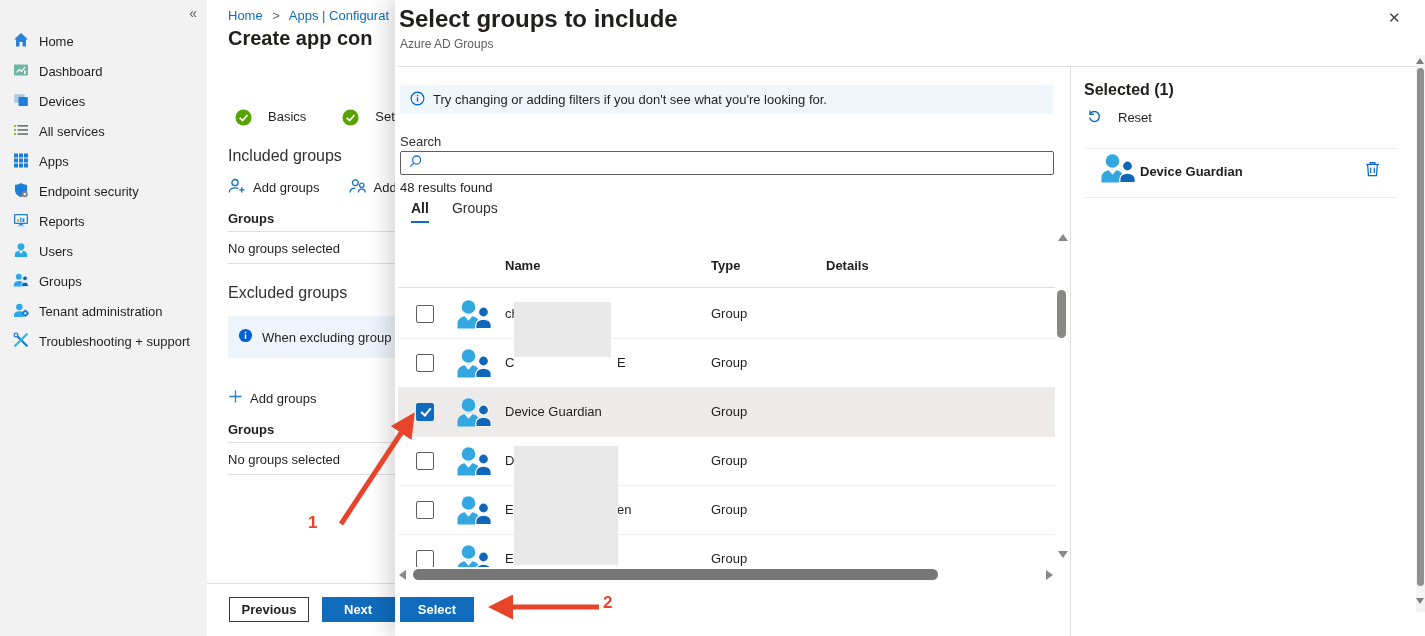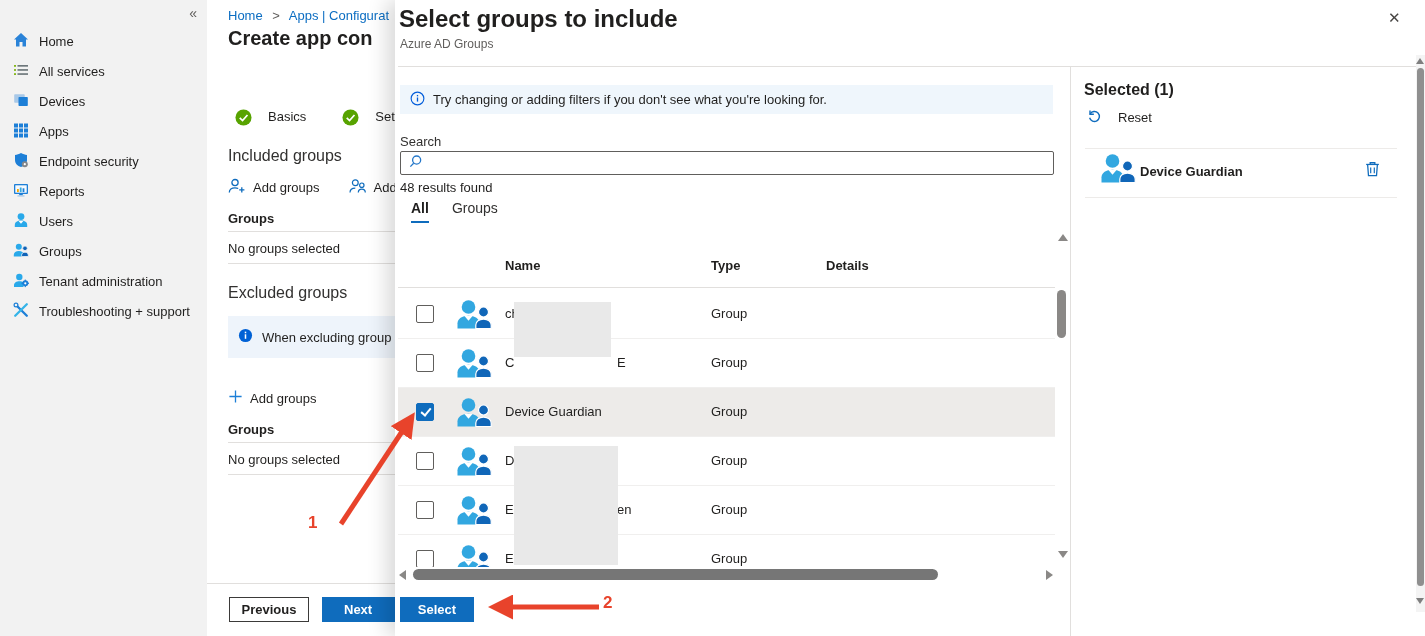--- a/index.html
+++ b/index.html
@@ -102,39 +102,47 @@
   <span class="collapse">«</span>
   <div class="nav">
     <div class="nav-item">
       <span><svg width="16" height="16" viewBox="0 0 16 16">
             <path d="M8 1 15 7.5 13 7.5 13 14.5 9.5 14.5 9.5 10 6.5 10 6.5 14.5 3 14.5 3 7.5 1 7.5Z" fill="#2a83d8"></path>
           </svg></span>
       <span>Home</span>
     </div>
     <div class="nav-item">
       <span><svg width="16" height="16" viewBox="0 0 16 16">
+            <rect x="1" y="2.5" width="14" height="11" rx="1" fill="#6cb8a5"></rect>
+            <path d="M3.5 10.5l2.8-3 2.2 1.8 3.5-4.2" stroke="#fff" stroke-width="1.2" fill="none"></path>
+            <rect x="11" y="8.5" width="1.6" height="3.4" fill="#fff"></rect>
+          </svg></span>
+      <span>Dashboard</span>
+    </div>
+    <div class="nav-item">
+      <span><svg width="16" height="16" viewBox="0 0 16 16">
+            <rect x="1.2" y="2.2" width="10.5" height="8.6" rx="0.8" fill="#a9c9e8"></rect>
+            <rect x="5.5" y="5" width="9.3" height="9" rx="0.8" fill="#1d7fd7"></rect>
+          </svg></span>
+      <span>Devices</span>
+    </div>
+    <div class="nav-item">
+      <span><svg width="16" height="16" viewBox="0 0 16 16">
             <g fill="#84b71c">
               <rect x="1" y="3" width="2" height="1.8"></rect>
               <rect x="1" y="7.1" width="2" height="1.8"></rect>
               <rect x="1" y="11.2" width="2" height="1.8"></rect>
             </g>
             <g fill="#5f6a6e">
               <rect x="4.5" y="3.1" width="10.5" height="1.5"></rect>
               <rect x="4.5" y="7.2" width="10.5" height="1.5"></rect>
               <rect x="4.5" y="11.3" width="10.5" height="1.5"></rect>
             </g>
           </svg></span>
       <span>All services</span>
-    </div>
-    <div class="nav-item">
-      <span><svg width="16" height="16" viewBox="0 0 16 16">
-            <rect x="1.2" y="2.2" width="10.5" height="8.6" rx="0.8" fill="#a9c9e8"></rect>
-            <rect x="5.5" y="5" width="9.3" height="9" rx="0.8" fill="#1d7fd7"></rect>
-          </svg></span>
-      <span>Devices</span>
     </div>
     <div class="nav-item">
       <span><svg width="16" height="16" viewBox="0 0 16 16">
             <g fill="#1d7fd7">
               <rect x="1" y="1.5" width="4" height="4"></rect>
               <rect x="6" y="1.5" width="4" height="4"></rect>
               <rect x="11" y="1.5" width="4" height="4"></rect>
               <rect x="1" y="6.5" width="4" height="4"></rect>
               <rect x="6" y="6.5" width="4" height="4"></rect>
               <rect x="11" y="6.5" width="4" height="4"></rect>

